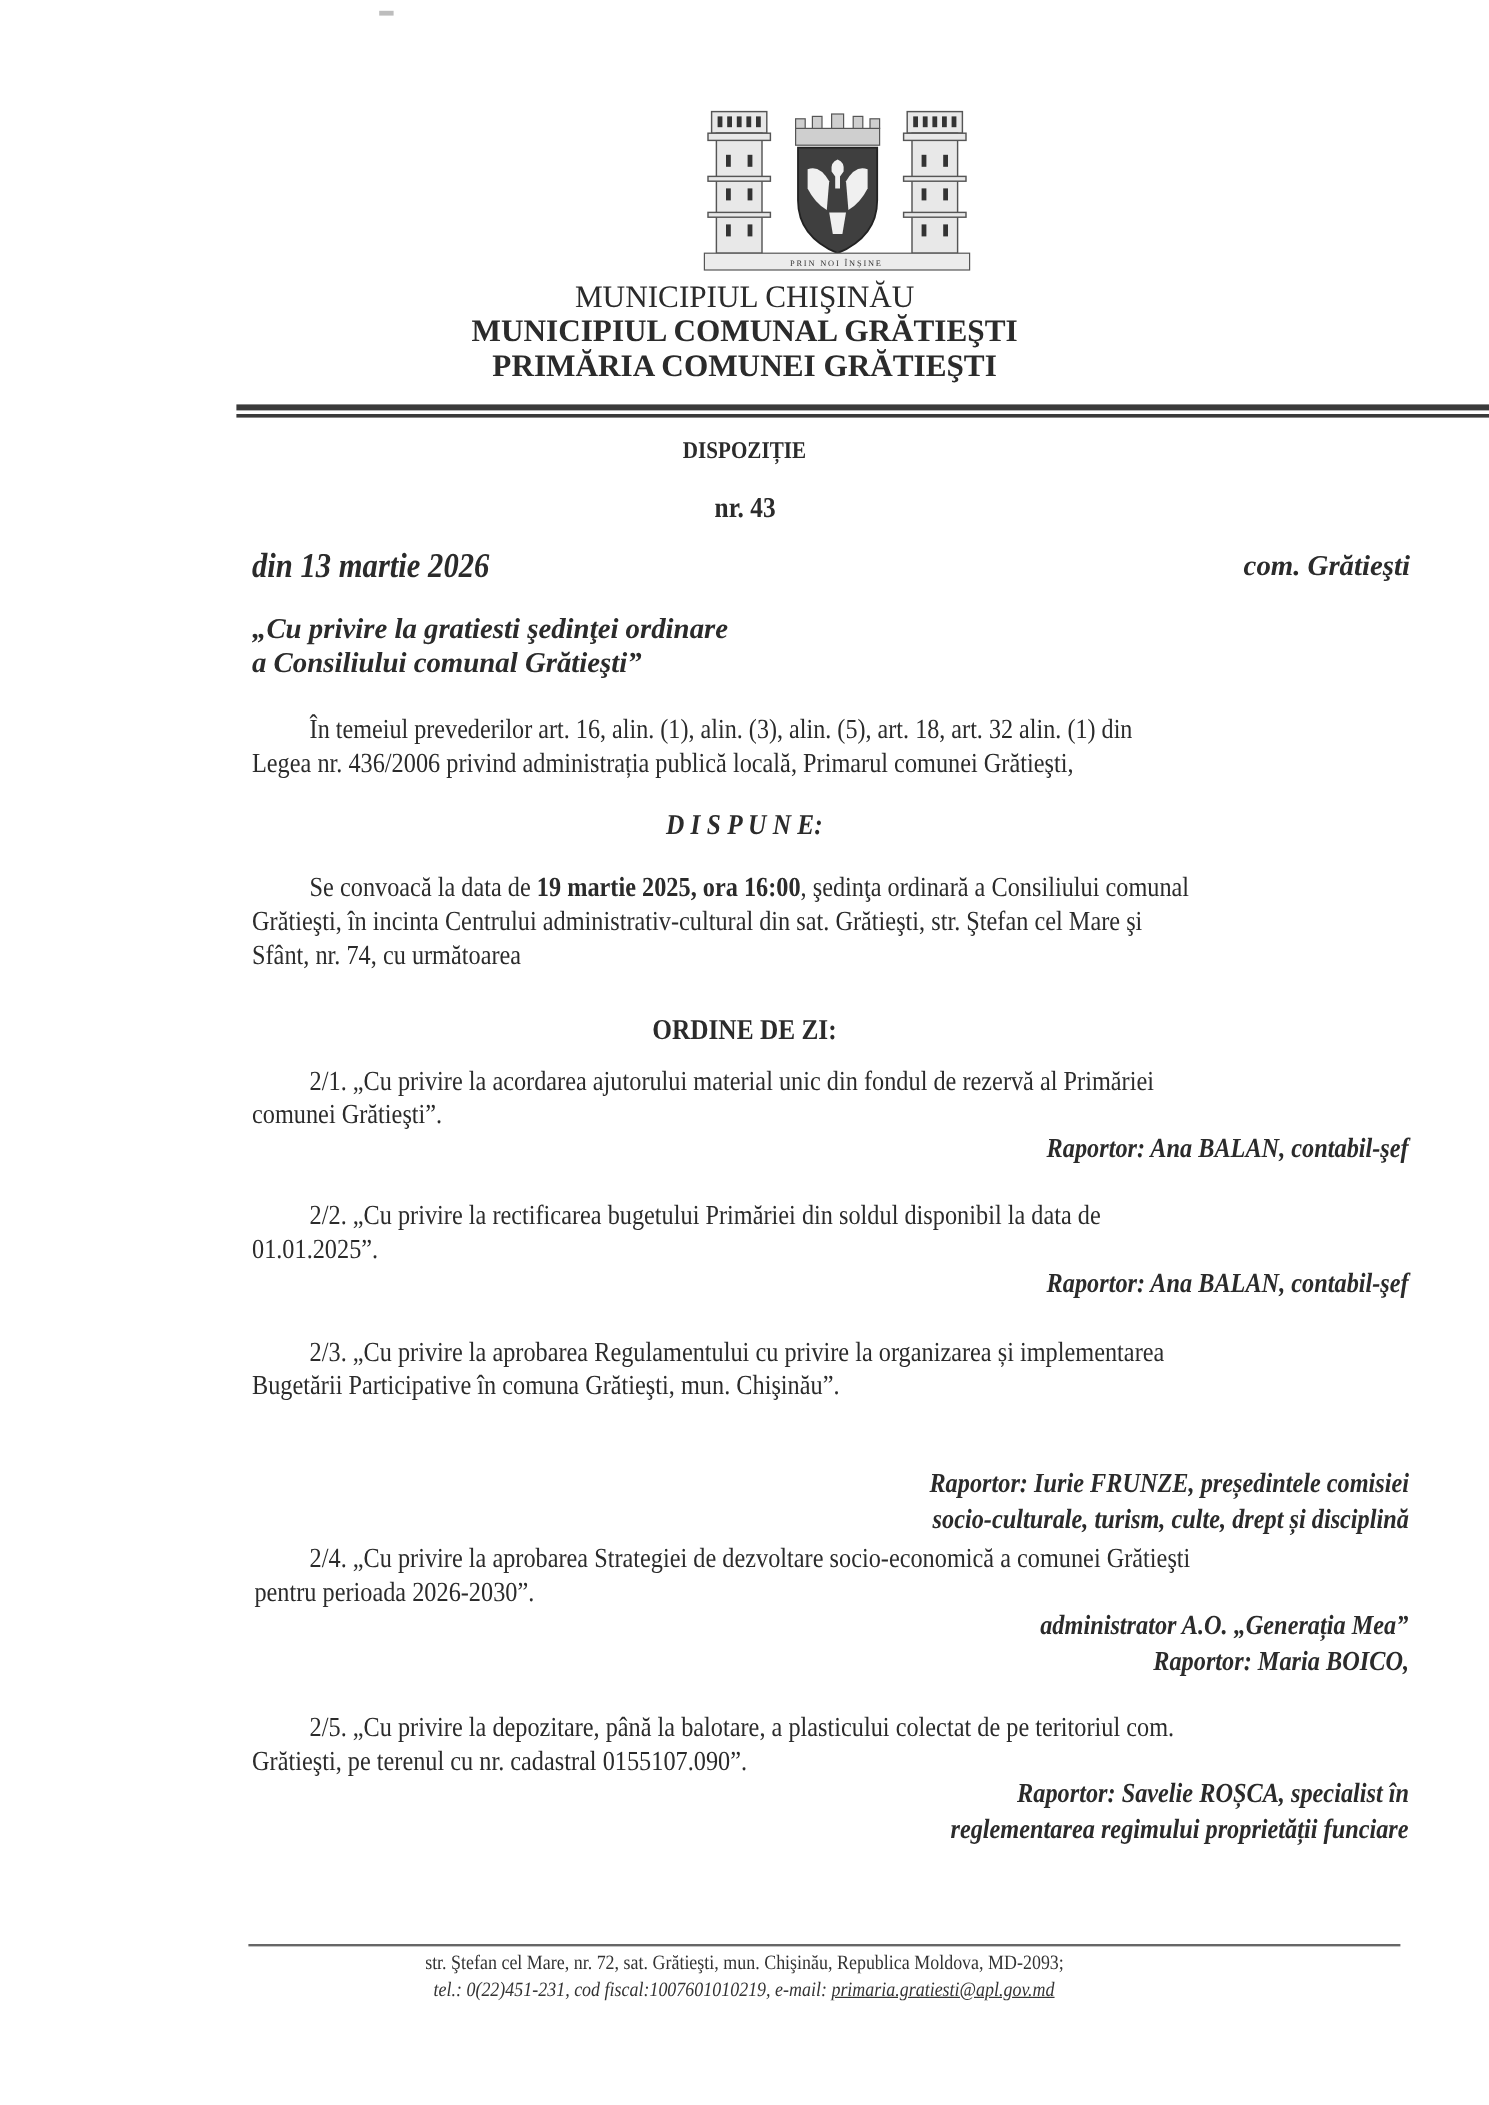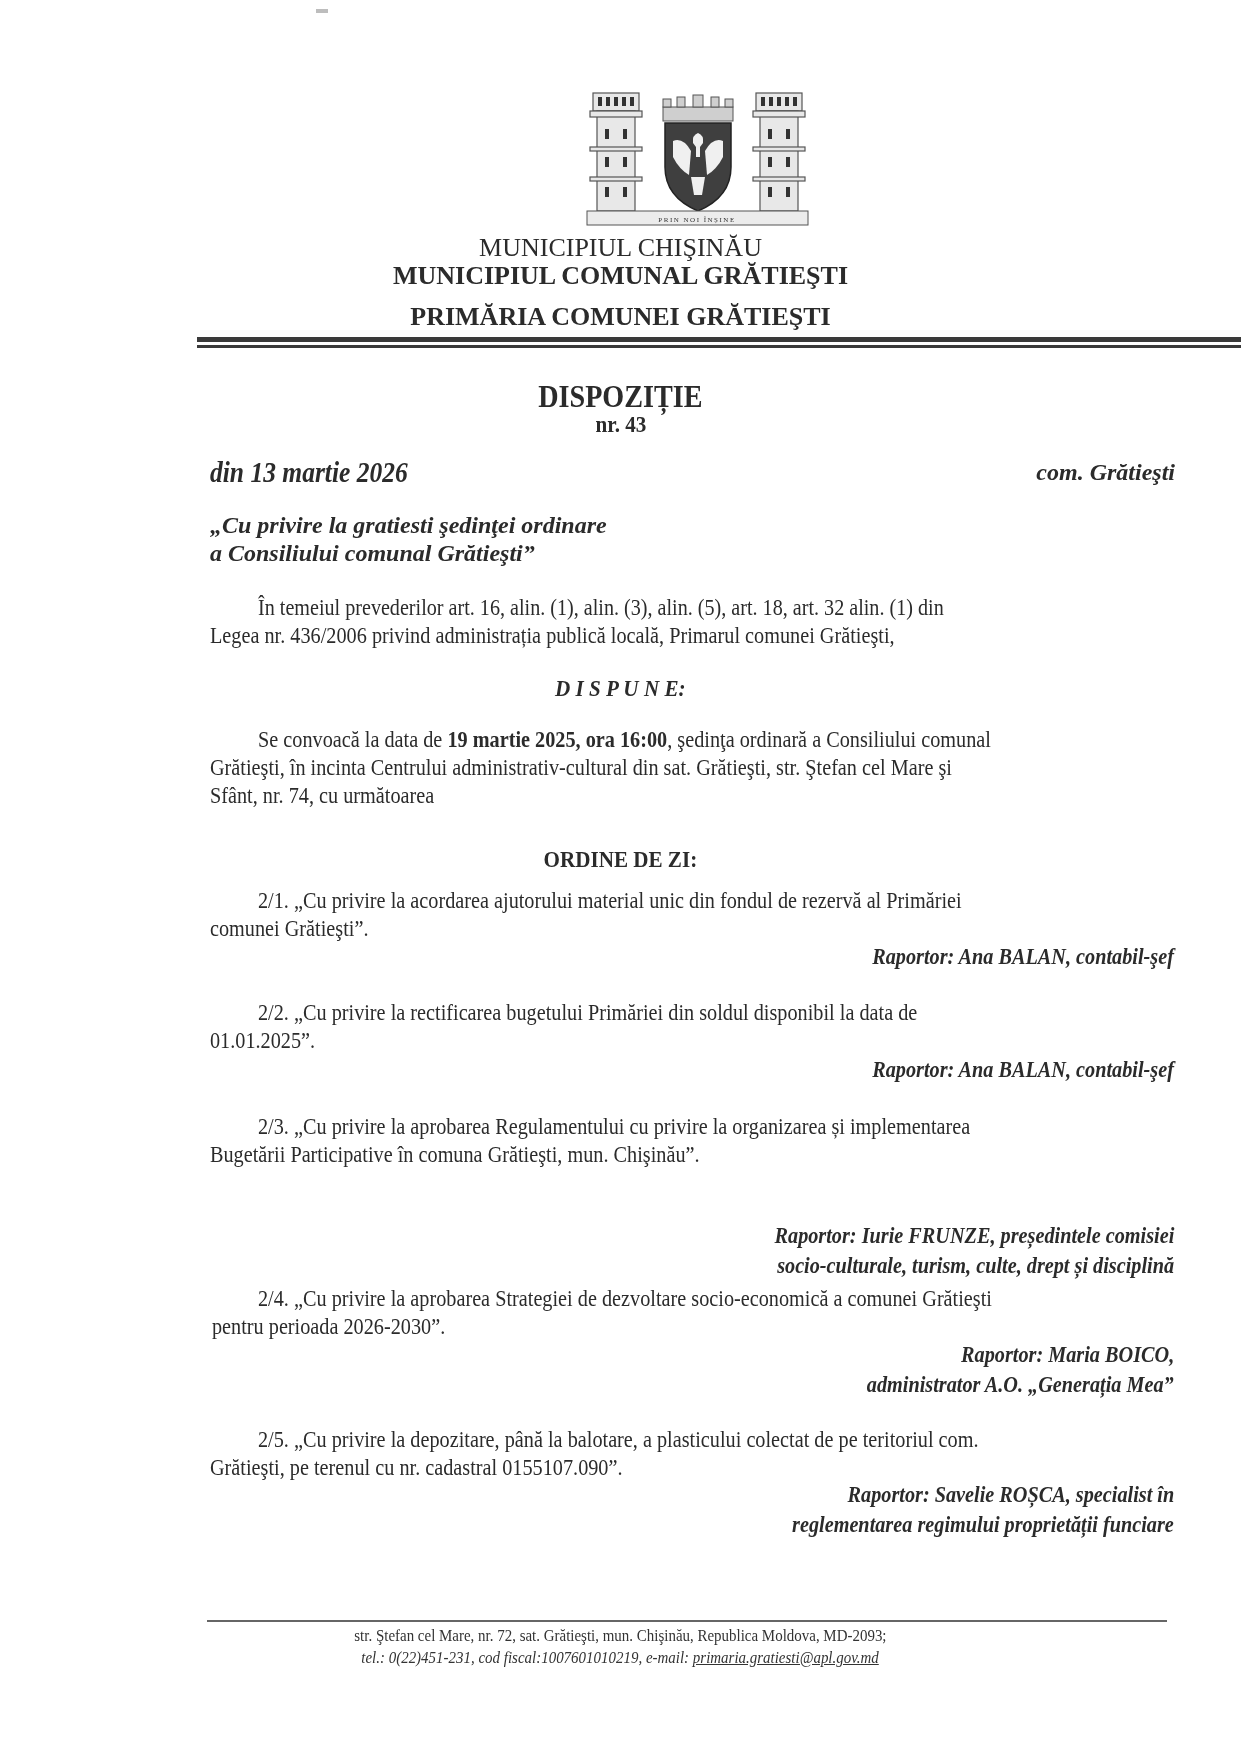--- a/index.html
+++ b/index.html
@@ -88,26 +88,26 @@
       <path d="M106 92 h14 l-3 18 h-8z"></path>
     </g>
 
     <rect x="2" y="126" width="221" height="14" fill="#ececec" stroke="#555" stroke-width="1"></rect>
     <text x="112" y="137" font-family="Liberation Serif, serif" font-size="7" text-anchor="middle" fill="#333" letter-spacing="1.5">PRIN NOI ÎNȘINE</text>
   </svg>
 </div>
 
 <div class="abs center header-line" style="top:233px;"><span>MUNICIPIUL CHIŞINĂU</span></div>
 <div class="abs center header-line bold" style="top:261px;"><span>MUNICIPIUL COMUNAL GRĂTIEŞTI</span></div>
-<div class="abs center header-line bold" style="top:290px;margin-top:12px;"><span>PRIMĂRIA COMUNEI GRĂTIEŞTI</span></div>
+<div class="abs center header-line bold" style="top:290px;"><span>PRIMĂRIA COMUNEI GRĂTIEŞTI</span></div>
 
 <div class="rule" style="left:197px;top:337px;width:1044px;height:5px;"></div>
 <div class="rule" style="left:197px;top:345px;width:1044px;height:3px;"></div>
 
-<div class="abs center bold" style="top:382px;font-size:32px;line-height:28px;"><span class="cond-c">DISPOZIȚIE</span></div>
+<div class="abs center bold" style="top:362px;font-size:20px;line-height:28px;"><span class="cond-c">DISPOZIȚIE</span></div>
 <div class="abs center bold" style="top:410px;font-size:24px;line-height:28px;"><span class="cond-c">nr. 43</span></div>
 
 <div class="abs bold ital" style="left:210px;top:458px;font-size:29px;line-height:28px;"><span class="cond">din 13 martie 2026</span></div>
 <div class="abs bold ital" style="right:66px;top:458px;font-size:24px;line-height:28px;"><span>com. Grătieşti</span></div>
 
 <div class="abs bold ital" style="left:210px;top:511px;font-size:24px;line-height:28px;">
   <div>„Cu privire la gratiesti şedinţei ordinare</div>
   <div>a Consiliului comunal Grătieşti”</div>
 </div>
 
@@ -145,22 +145,22 @@
 <div class="raportor" style="top:1221px;">
   <div><span class="cond-r">Raportor: Iurie FRUNZE, președintele comisiei</span></div>
   <div><span class="cond-r">socio-culturale, turism, culte, drept și disciplină</span></div>
 </div>
 
 <div class="abs body-text" style="left:210px;top:1285px;width:964px;">
   <div style="padding-left:48px;"><span class="cond">2/4. „Cu privire la aprobarea Strategiei de dezvoltare socio-economică a comunei Grătieşti</span></div>
   <div style="padding-left:2px;"><span class="cond">pentru perioada 2026-2030”.</span></div>
 </div>
 <div class="raportor" style="top:1340px;">
+  <div><span class="cond-r">administrator A.O. „Generația Mea”</span></div>
   <div><span class="cond-r">Raportor: Maria BOICO,</span></div>
-  <div><span class="cond-r">administrator A.O. „Generația Mea”</span></div>
 </div>
 
 <div class="abs body-text" style="left:210px;top:1426px;width:964px;">
   <div style="padding-left:48px;"><span class="cond">2/5. „Cu privire la depozitare, până la balotare, a plasticului colectat de pe teritoriul com.</span></div>
   <div><span class="cond">Grătieşti, pe terenul cu nr. cadastral 0155107.090”.</span></div>
 </div>
 <div class="raportor" style="top:1480px;">
   <div><span class="cond-r">Raportor: Savelie ROȘCA, specialist în</span></div>
   <div><span class="cond-r">reglementarea regimului proprietății funciare</span></div>
 </div>

